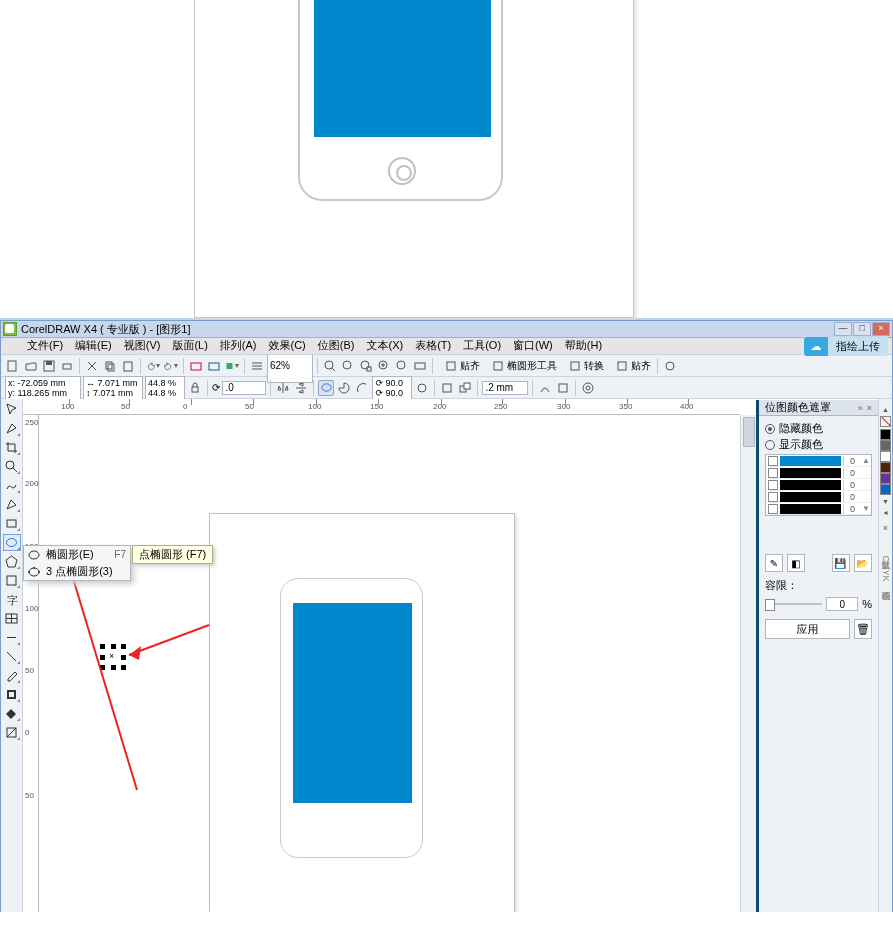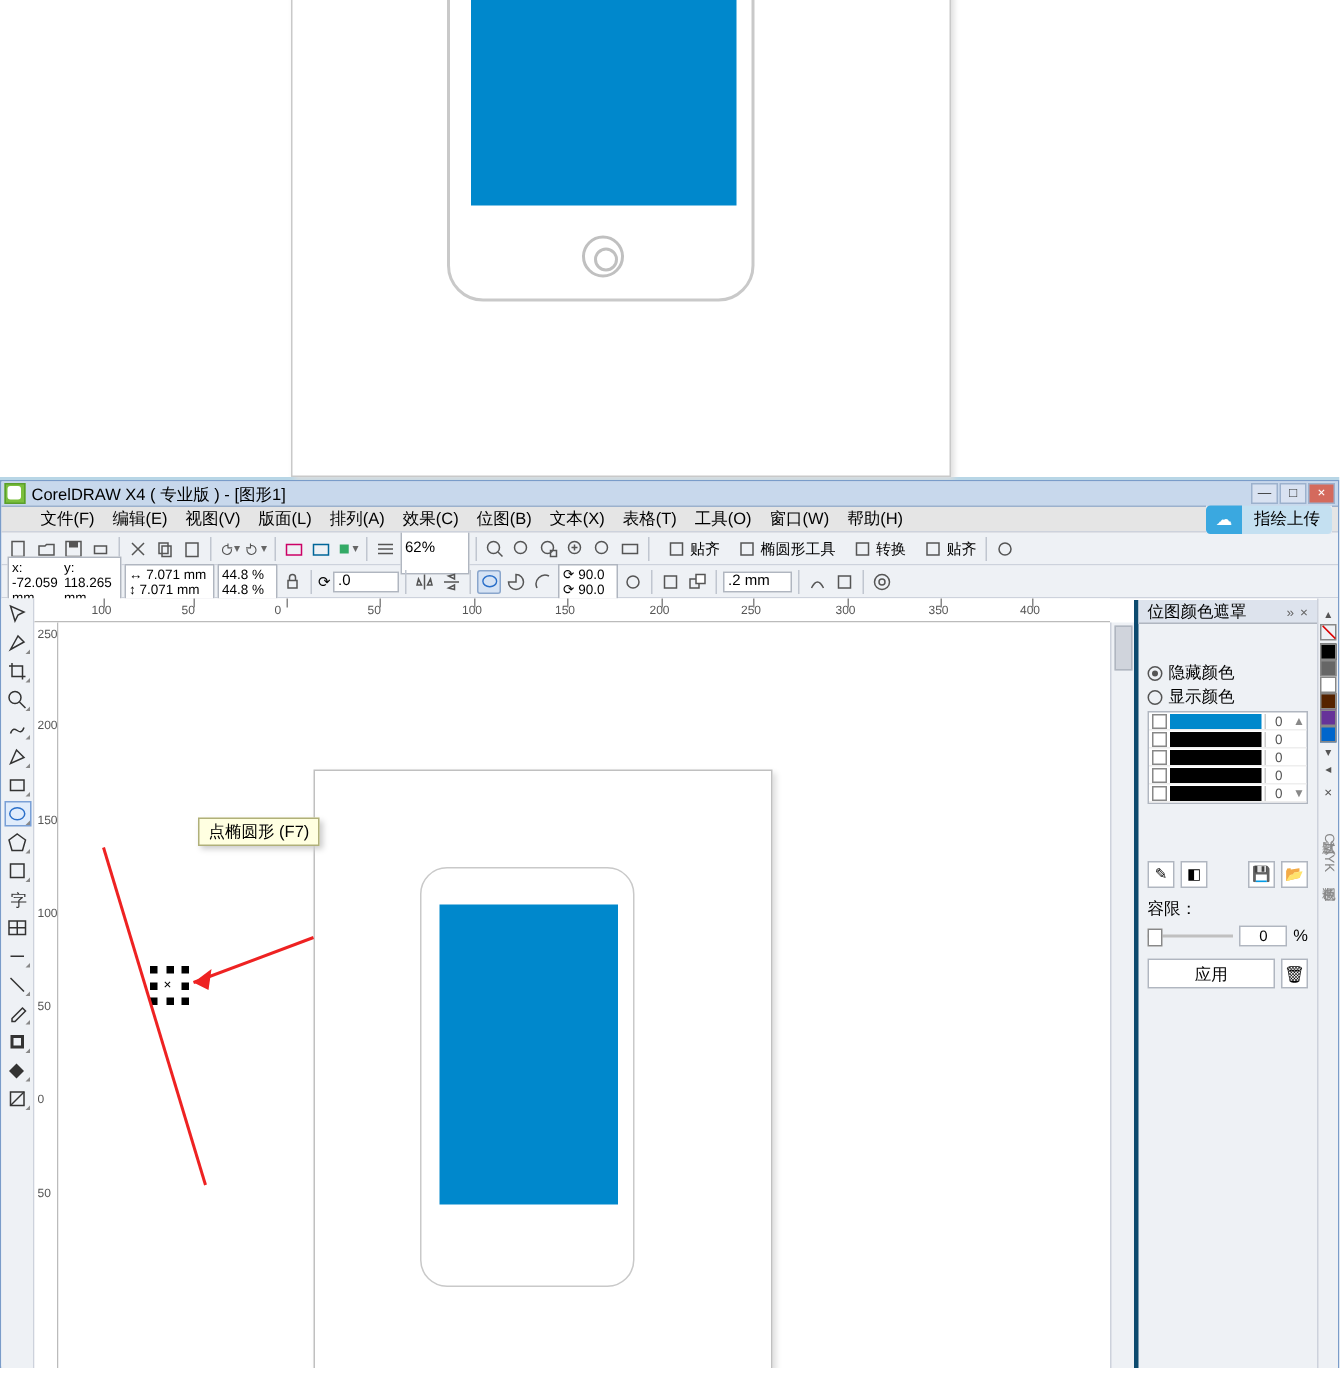--- a/index.html
+++ b/index.html
@@ -46,21 +46,21 @@
                        display:flex; align-items:center; gap:2px; padding:0 4px; font-size:10px;}
   .tbtn { width:16px; height:16px; border:1px solid transparent; display:flex; align-items:center;
           justify-content:center; color:#444;}
   .tbtn svg { width:12px; height:12px; }
   .sep { width:1px; height:16px; background:#c0c6d0; margin:0 2px;}
   .zoom { width:46px; height:16px; border:1px solid #b0b6c0; background:#fff; font-size:10px; padding:16px 2px;}
   .dropbtn::after { content:"▾"; font-size:8px; margin-left:1px; color:#666;}
   .tgrp { display:flex; align-items:center; gap:1px; margin-left:6px;}
   .tgrp .lbl { font-size:10px; margin-right:2px;}
 
-  .propbar .coord { display:flex; flex-direction:row; font-size:9px; line-height:10px; width:76px;
+  .propbar .coord { display:flex; flex-direction:column; font-size:9px; line-height:10px; width:76px;
                     border:1px solid #b0b6c0; padding:1px 2px; background:#fff;}
   .propbar .dims { display:flex; flex-direction:column; font-size:9px; line-height:10px; width:60px;
                    border:1px solid #b0b6c0; padding:1px 2px; background:#fff;}
   .propbar .pct  { display:flex; flex-direction:column; font-size:9px; line-height:10px; width:40px;
                    border:1px solid #b0b6c0; padding:1px 2px; background:#fff;}
   .propbar .rot  { width:44px; height:14px; border:1px solid #b0b6c0; background:#fff; font-size:10px; padding:0 2px;}
   .propbar .out  { width:46px; height:14px; border:1px solid #b0b6c0; background:#fff; font-size:10px; padding:0 2px;}
   .propbar .ellipse-active { width:16px;height:16px;border:1px solid #8aa6cc;background:#d6e3f4;border-radius:2px;
           display:flex;align-items:center;justify-content:center;}
   .propbar .ellipse-active svg{width:11px;height:11px}
@@ -128,21 +128,21 @@
              background:#d00;transform:rotate(45deg);}
   .palette .x{font-size:9px;color:#555;margin-top:4px;cursor:default}
   .palette .vlab{writing-mode:vertical-rl;font-size:9px;color:#888;margin-top:18px}
 
   
   .docker { position:absolute; right:14px; top:1px; width:122px; height:514px; background:#eef1f5;
             border-left:3px solid #0c4a6e;}
   .docker .tab { background:#dde3ed; height:16px; font-size:11px; padding:0 6px; display:flex;
                  align-items:center; border-bottom:1px solid #b0b6c0;}
   .docker .tab .ctl{margin-left:auto;display:flex;gap:4px;font-size:9px;color:#666}
-  .docker .body{ padding:4px 6px; font-size:11px;margin-top:20px;}
+  .docker .body{ padding:4px 6px; font-size:11px;}
   .docker label{display:flex;align-items:center;gap:4px;margin:1px 0;font-size:11px;}
   .docker .clist{border:1px solid #b0b6c0;background:#fff;margin-top:2px;}
   .docker .crow{display:flex;align-items:center;height:12px;border-bottom:1px solid #eee;}
   .docker .crow .ck{width:10px;height:10px;border:1px solid #888;margin:0 2px;}
   .docker .crow .sw{flex:1;height:10px;background:#000;margin-right:2px;}
   .docker .crow.top .sw{background:#0088cc}
   .docker .crow .num{width:18px;font-size:9px;text-align:center;border-left:1px solid #ccc;color:#555}
   .docker .crow .sb{width:10px;text-align:center;font-size:8px;color:#888}
   .docker .bar2{display:flex;gap:4px;margin-top:38px;align-items:center}
   .docker .bar2 .b{width:18px;height:18px;border:1px solid #b0b6c0;background:#fff;display:flex;
@@ -596,20 +596,39 @@
           <div class="h" style="left:20px;top:20px"></div>
       </div>
 
       <svg class="arrow" style="left:0;top:0" width="704" height="500">
         <line x1="30" y1="150" x2="98" y2="375"></line>
         <line x1="170" y1="210" x2="90" y2="240"></line>
         <polygon points="90,240 102,231 100,245"></polygon>
       </svg>
     </div>
 
+    <div class="flyout-pop">
+      <div class="row">
+        <svg viewBox="0 0 12 12">
+            <ellipse cx="6" cy="6" rx="5" ry="4" fill="none" stroke="#333"></ellipse>
+          </svg>
+        <span>椭圆形(E)</span>
+        <span class="sc">F7</span>
+      </div>
+      <div class="row">
+        <svg viewBox="0 0 12 12">
+            <ellipse cx="6" cy="6" rx="5" ry="4" fill="none" stroke="#333"></ellipse>
+            <circle cx="1" cy="6" r="1" fill="#333"></circle>
+            <circle cx="11" cy="6" r="1" fill="#333"></circle>
+            <circle cx="6" cy="2" r="1" fill="#333"></circle>
+          </svg>
+        <span>3 点椭圆形(3)</span>
+        <span class="sc"></span>
+      </div>
+    </div>
     <div class="tt">点椭圆形 (F7)</div>
 
     <div class="vscroll">
         <div class="thumb"></div>
       </div>
 
     <div class="docker">
       <div class="tab">
         <span>位图颜色遮罩</span>
         <span class="ctl">

